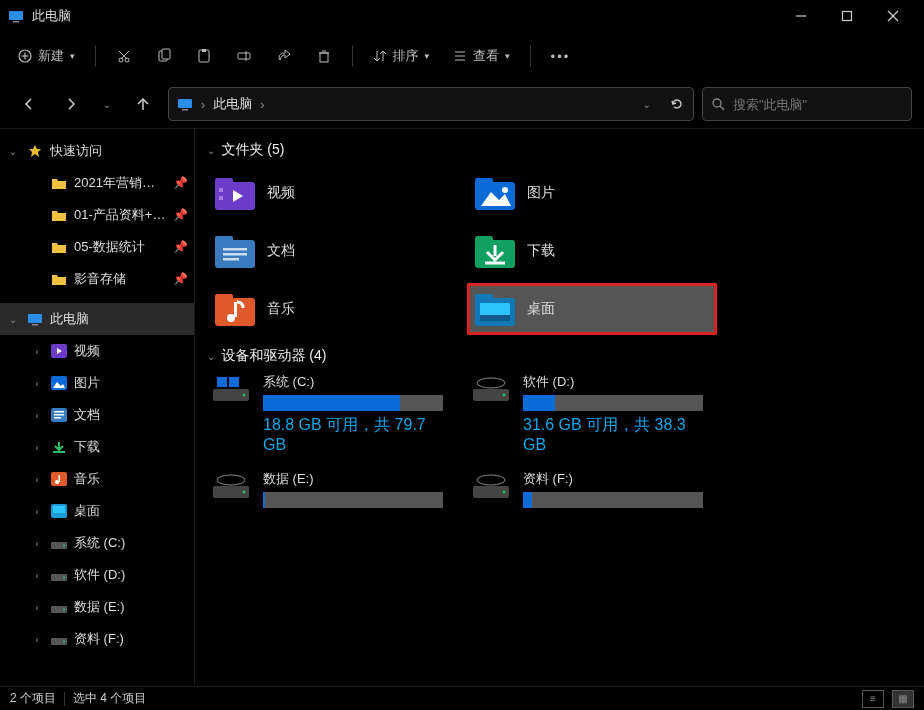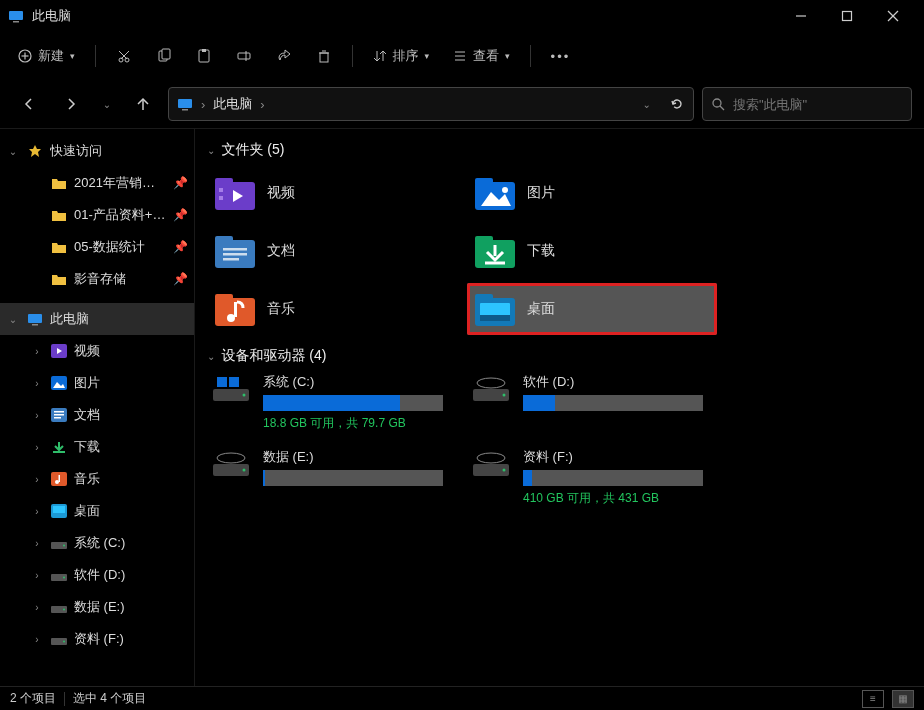--- a/index.html
+++ b/index.html
@@ -75,21 +75,21 @@
   .fitem.selected { background:#555; outline:3px solid #d22; outline-offset:-3px;}
   .ficon { width:40px; height:34px; position:relative; }
   .flabel { font-size:14px; }
   .drives { display:grid; grid-template-columns: 250px 250px; gap:16px 10px; }
   .ditem { display:flex; gap:12px; padding:0 4px;}
   .dicon { width:40px; height:30px; display:flex; align-items:center; justify-content:center;}
   .dinfo { flex:1; }
   .dname { font-size:13px; margin-bottom:4px;}
   .dbar { height:16px; width:180px; background:#555; position:relative; margin-bottom:4px;}
   .dbar .fill { position:absolute; left:0; top:0; bottom:0; background:#0a6bd8;}
-  .dstat { font-size:12px; color:#22c55e;}
+  .dstat { font-size:16px; color:#0ea5e9;}
   
   .status {
     height:24px; border-top:1px solid #222;
     display:flex; align-items:center; padding:0 10px;
     font-size:12px; color:#ccc; gap:8px;
   }
   .status .divider { width:1px; height:14px; background:#333;}
   .status .spacer { flex:1; }
   .status .viewbtn { width:22px; height:18px; border:1px solid #555; display:flex; align-items:center; justify-content:center; font-size:10px; color:#888;}
   
@@ -563,20 +563,21 @@
                 <rect x="2" y="16" width="36" height="12" rx="2" fill="#444"></rect>
                 <circle cx="33" cy="22" r="1.5" fill="#2fbd6a"></circle>
                 <ellipse cx="20" cy="10" rx="14" ry="5" fill="none" stroke="#888"></ellipse>
               </svg>
             </span>
           <div class="dinfo">
             <div class="dname">软件 (D:)</div>
             <div class="dbar">
                 <div class="fill" style="width:18%"></div>
               </div>
+            <div class="dstat">31.6 GB 可用，共 38.3 GB</div>
           </div>
         </div>
         <div class="ditem">
           <span class="dicon">
               <svg width="40" height="30">
                 <rect x="2" y="16" width="36" height="12" rx="2" fill="#444"></rect>
                 <circle cx="33" cy="22" r="1.5" fill="#2fbd6a"></circle>
                 <ellipse cx="20" cy="10" rx="14" ry="5" fill="none" stroke="#888"></ellipse>
               </svg>
             </span>
@@ -593,21 +594,20 @@
                 <rect x="2" y="16" width="36" height="12" rx="2" fill="#444"></rect>
                 <circle cx="33" cy="22" r="1.5" fill="#2fbd6a"></circle>
                 <ellipse cx="20" cy="10" rx="14" ry="5" fill="none" stroke="#888"></ellipse>
               </svg>
             </span>
           <div class="dinfo">
             <div class="dname">资料 (F:)</div>
             <div class="dbar">
                 <div class="fill" style="width:5%"></div>
               </div>
-            <div class="dstat">410 GB 可用，共 431 GB</div>
           </div>
         </div>
       </div>
     </div>
   </div>
 </div>
 
 <div class="status">
   <span>2 个项目</span>
   <span class="divider"></span>

